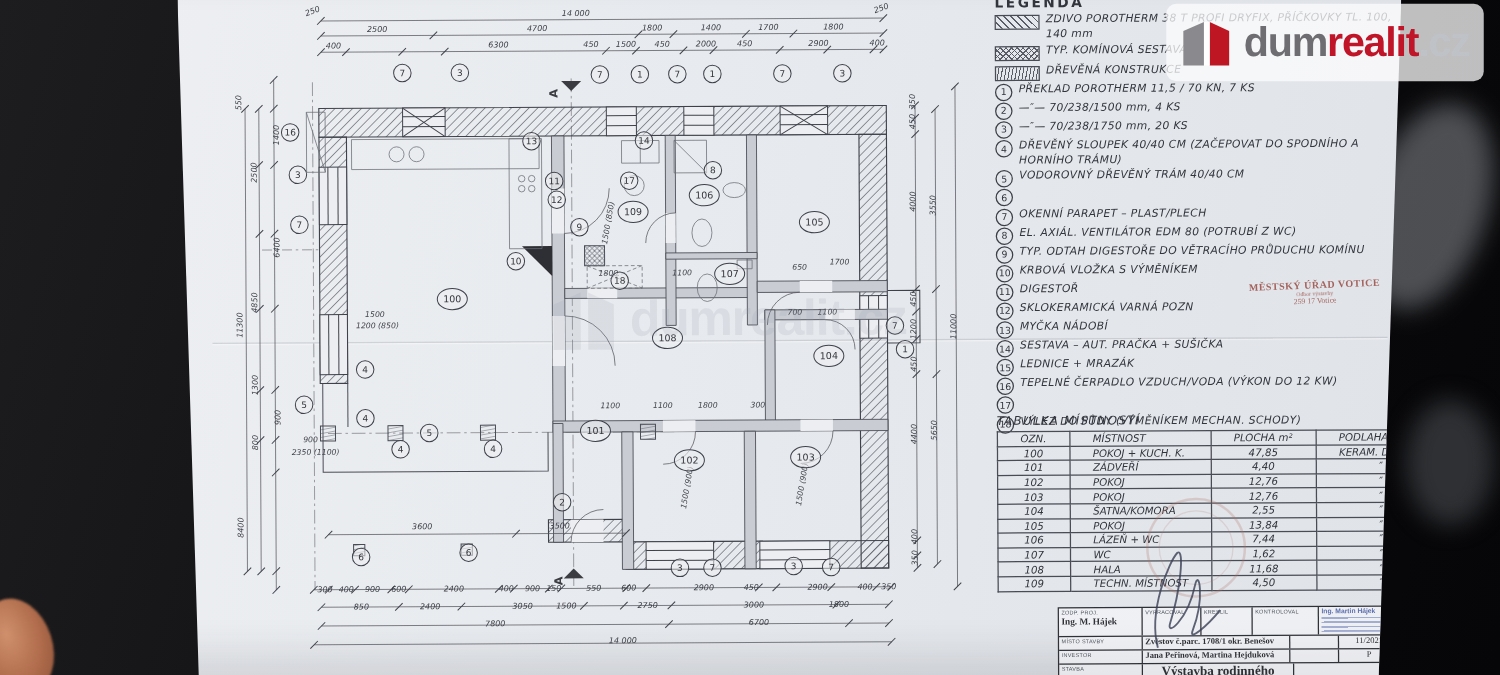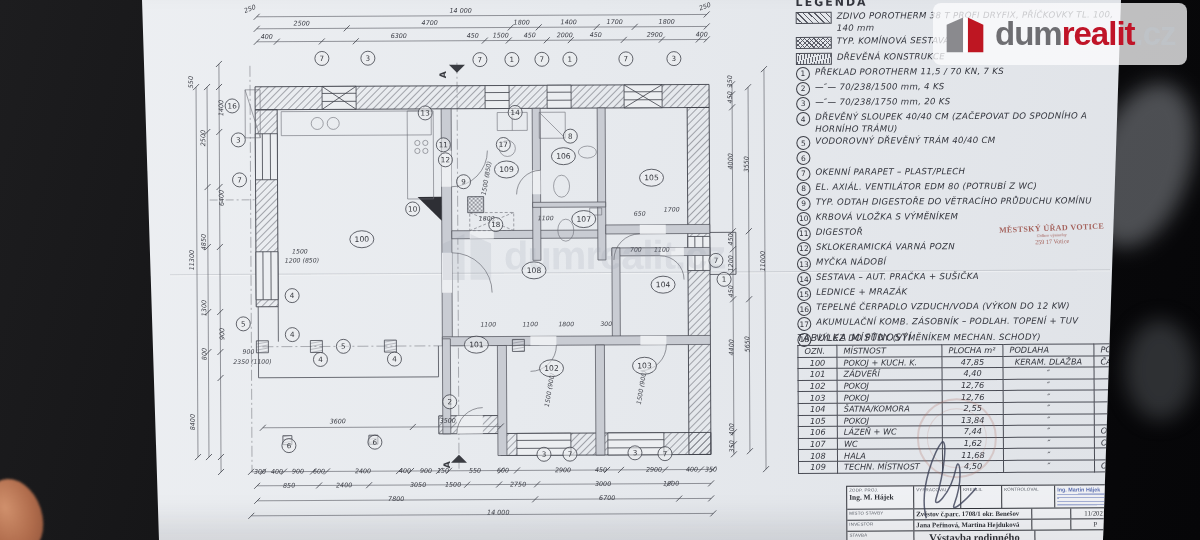--- a/index.html
+++ b/index.html
@@ -48,21 +48,21 @@
     color:rgba(148,62,52,.78);transform:rotate(-2deg);}
   .votice .v1{font:bold 8px "Liberation Serif",serif;letter-spacing:.4px;}
   .votice .v2{font:4.6px "Liberation Serif",serif;filter:blur(.3px);}
   .votice .v3{font:6.2px "Liberation Serif",serif;}
 
   
   .rtable-wrap{position:absolute;left:797px;top:333px;color:#33353d;}
   .rtable-title{font:italic 9.5px "DejaVu Sans",sans-serif;letter-spacing:1px;margin-bottom:2px;}
   table.rtable{border-collapse:collapse;}
   .rtable th,.rtable td{border:1px solid #4a4c55;font:italic 8.2px "DejaVu Sans",sans-serif;
-    padding:0 6px;height:10.6px;white-space:nowrap;color:#33353d;}
+    padding:0 18px;height:10.6px;white-space:nowrap;color:#33353d;}
   .rtable th{text-align:left;font-weight:normal;}
   .rtable td.c{text-align:center;}
   .round-stamp{position:absolute;left:916px;top:400px;width:76px;height:76px;border-radius:50%;
     border:2px solid rgba(176,110,100,.25);}
   .round-stamp::after{content:"";position:absolute;inset:8px;border-radius:50%;border:1px solid rgba(176,110,100,.18);}
 
   
   .tblock{position:absolute;left:845px;top:487px;width:272px;border:1.2px solid #2f3138;
     background:rgba(250,250,252,.55);color:#2e3036;}
   .tb-row{display:flex;border-top:1px solid #2f3138;}
@@ -634,21 +634,20 @@
             <div class="leg-item">
               <div class="circ">15</div>
               <div class="leg-txt">LEDNICE + MRAZÁK</div>
             </div>
             <div class="leg-item">
               <div class="circ">16</div>
               <div class="leg-txt">TEPELNÉ ČERPADLO VZDUCH/VODA (VÝKON DO 12 KW)</div>
             </div>
             <div class="leg-item">
               <div class="circ">17</div>
-              <div class="leg-txt">AKUMULAČNÍ KOMB. ZÁSOBNÍK – PODLAH. TOPENÍ + TUV</div>
             </div>
             <div class="leg-item">
               <div class="circ">18</div>
               <div class="leg-txt">VÝLEZ DO PŮDY (VÝMĚNÍKEM MECHAN. SCHODY)</div>
             </div>
           </div>
       </div>
 
       <div class="votice">
         <div class="v1">MĚSTSKÝ ÚŘAD VOTICE</div>

